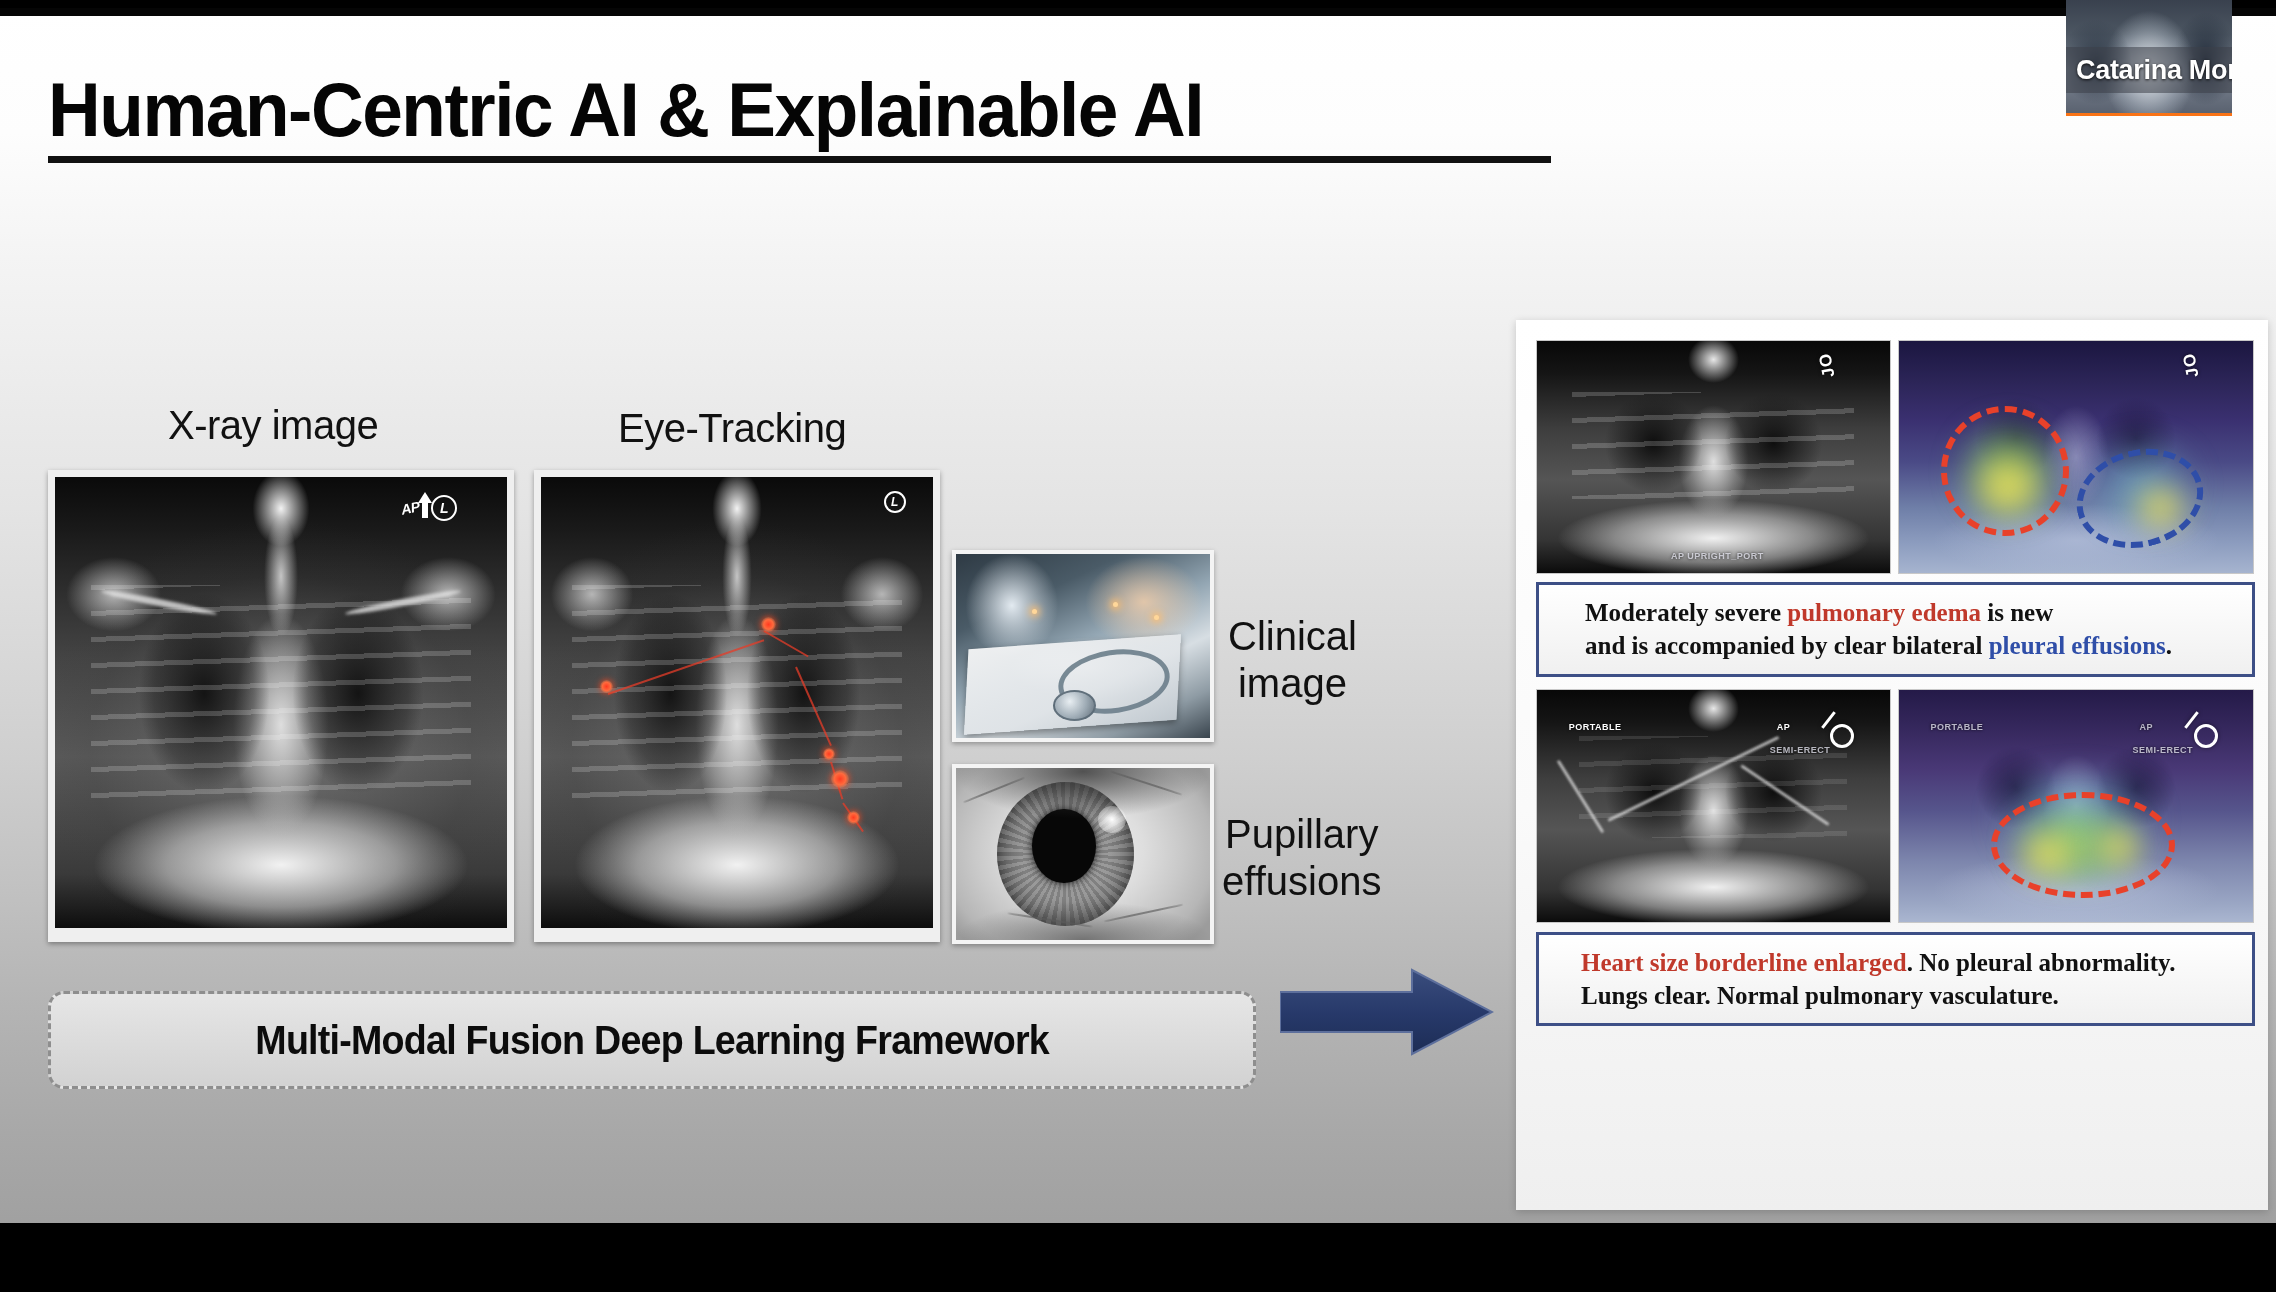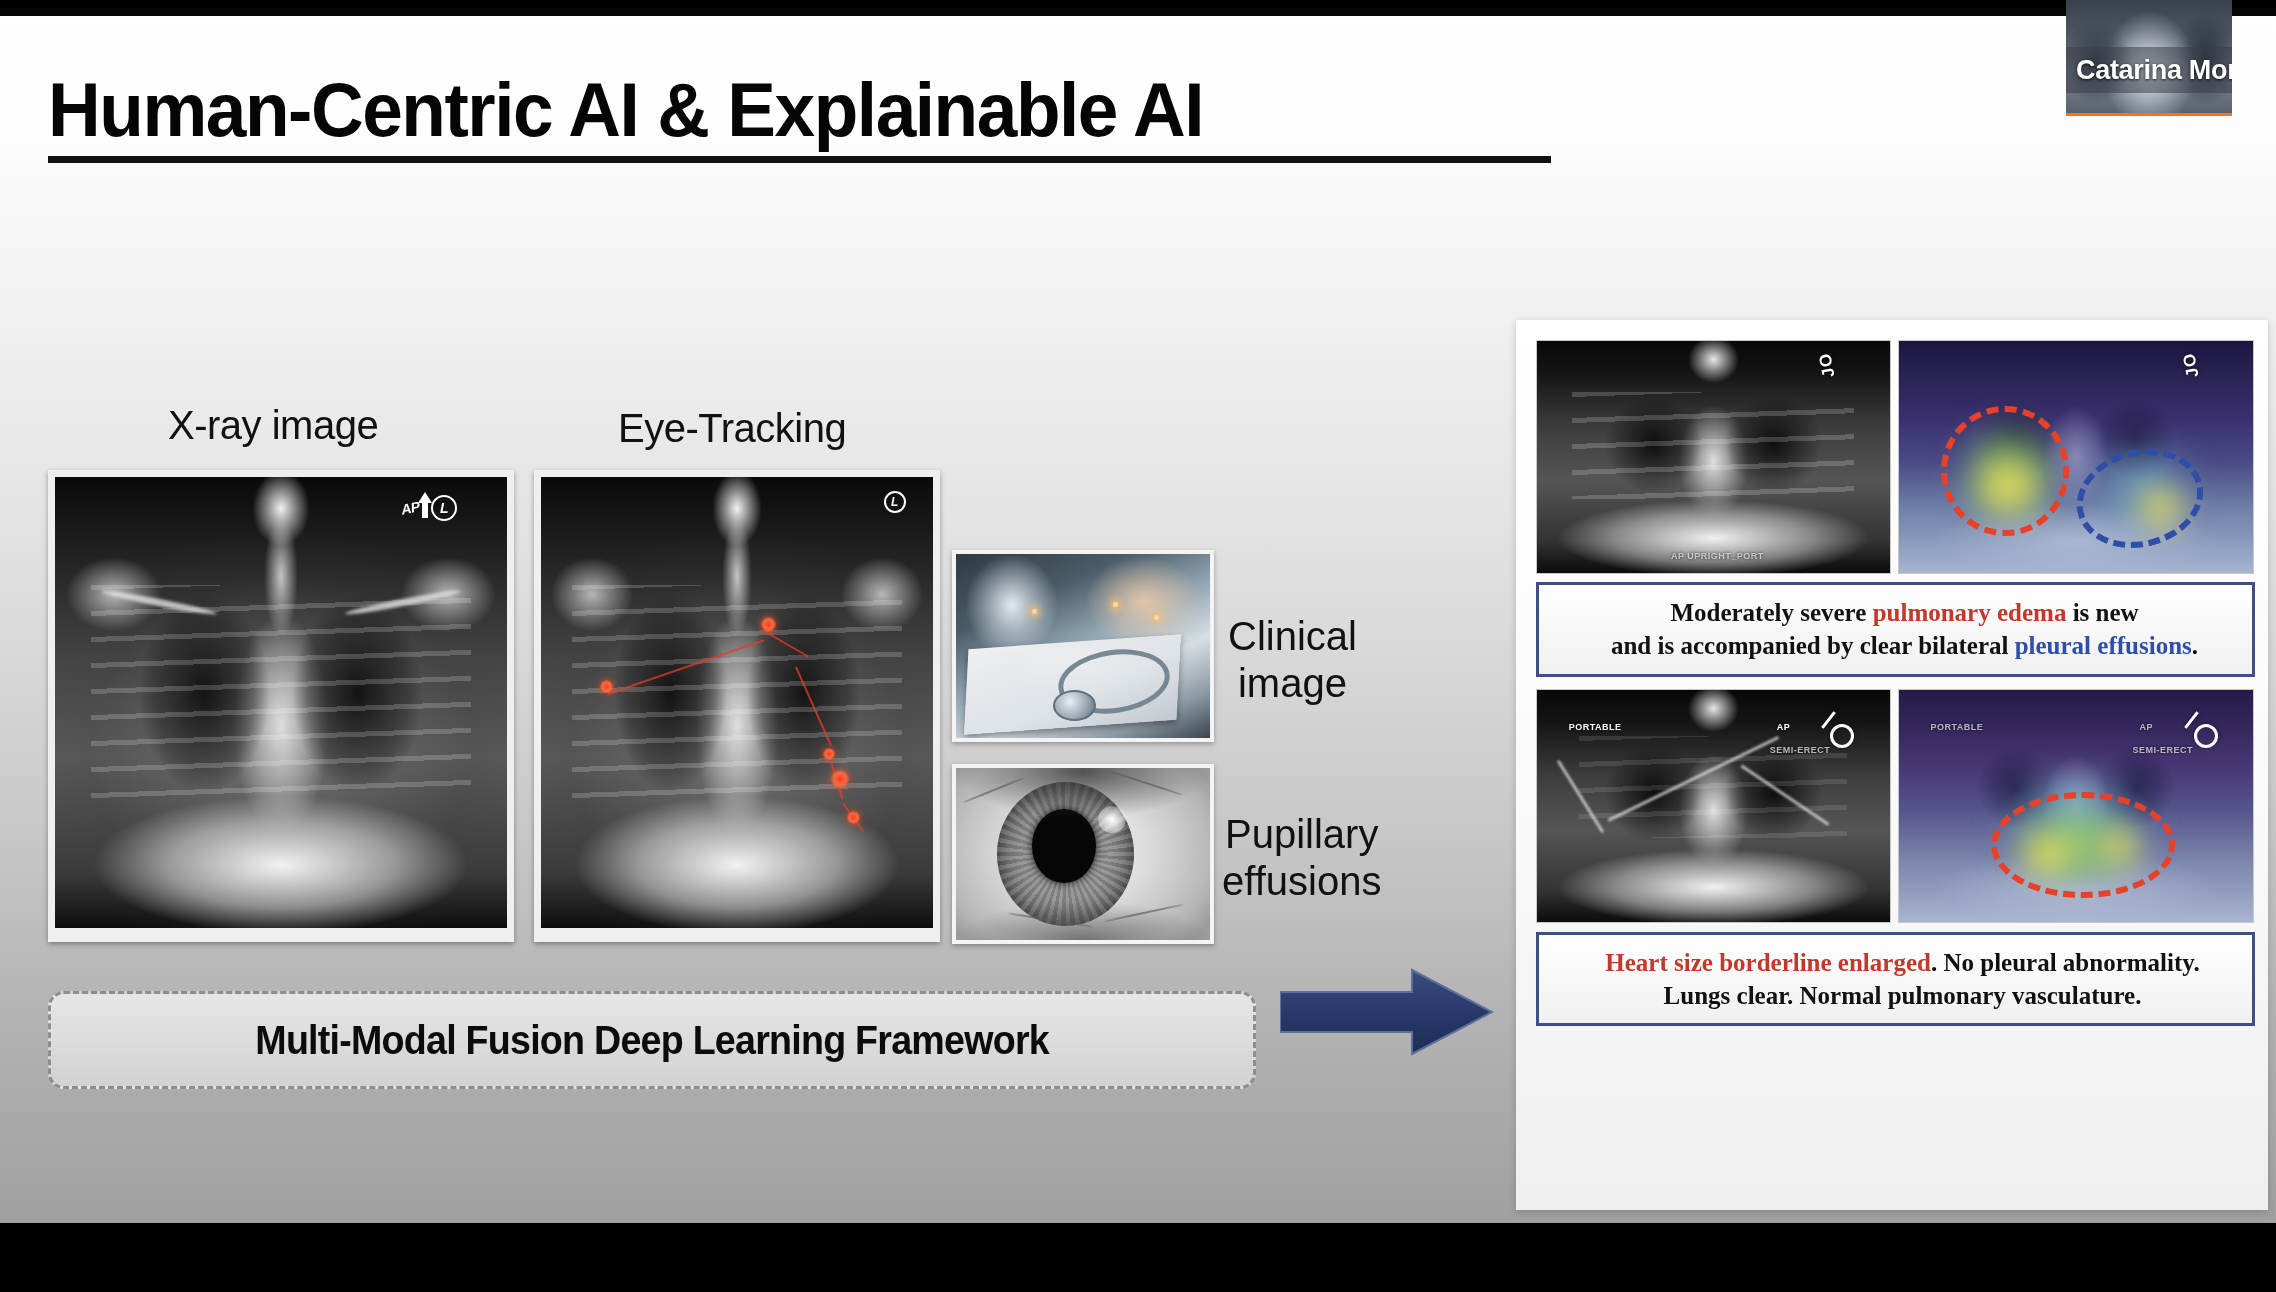--- a/index.html
+++ b/index.html
@@ -397,21 +397,20 @@
     margin-top: 8px;
     width: 719px;
     border: 3px solid #3d4f86;
     background: linear-gradient(to bottom, #ffffff, #f0f0f0);
     padding: 11px 28px 11px 46px;
     font-family: "Liberation Serif", serif;
     font-weight: 700;
     font-size: 25px;
     line-height: 1.33;
     color: #111;
-    text-align: center;
   }
   .report-box.second { padding-left: 42px; margin-top: 9px; }
   .txt-red  { color: #c0392b; }
   .txt-blue { color: #2f4ea8; }
   .report-line { white-space: nowrap; }
 
   
   #video-overlay {
     position: absolute;
     left: 2066px; top: 0;

